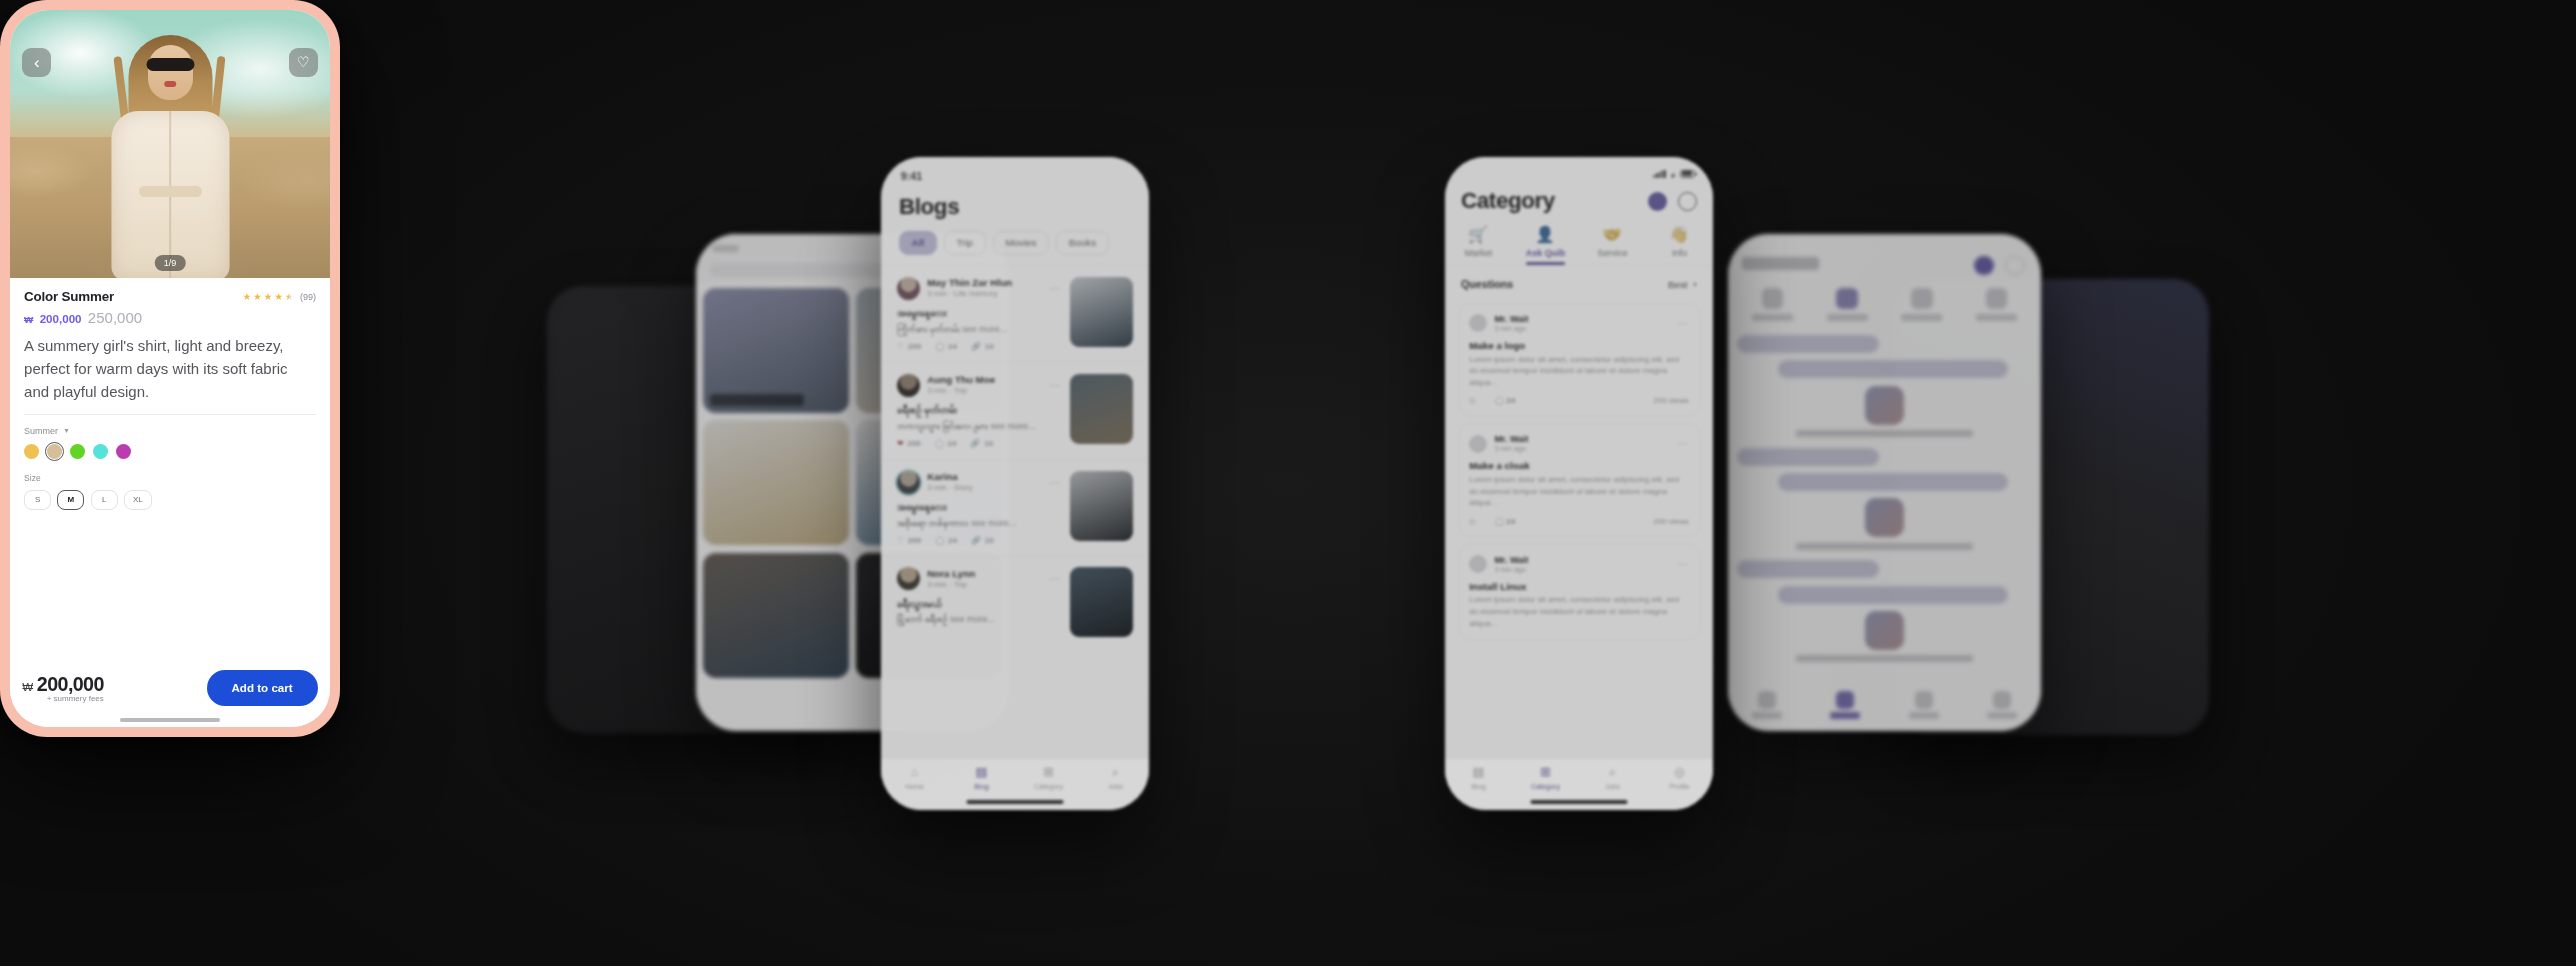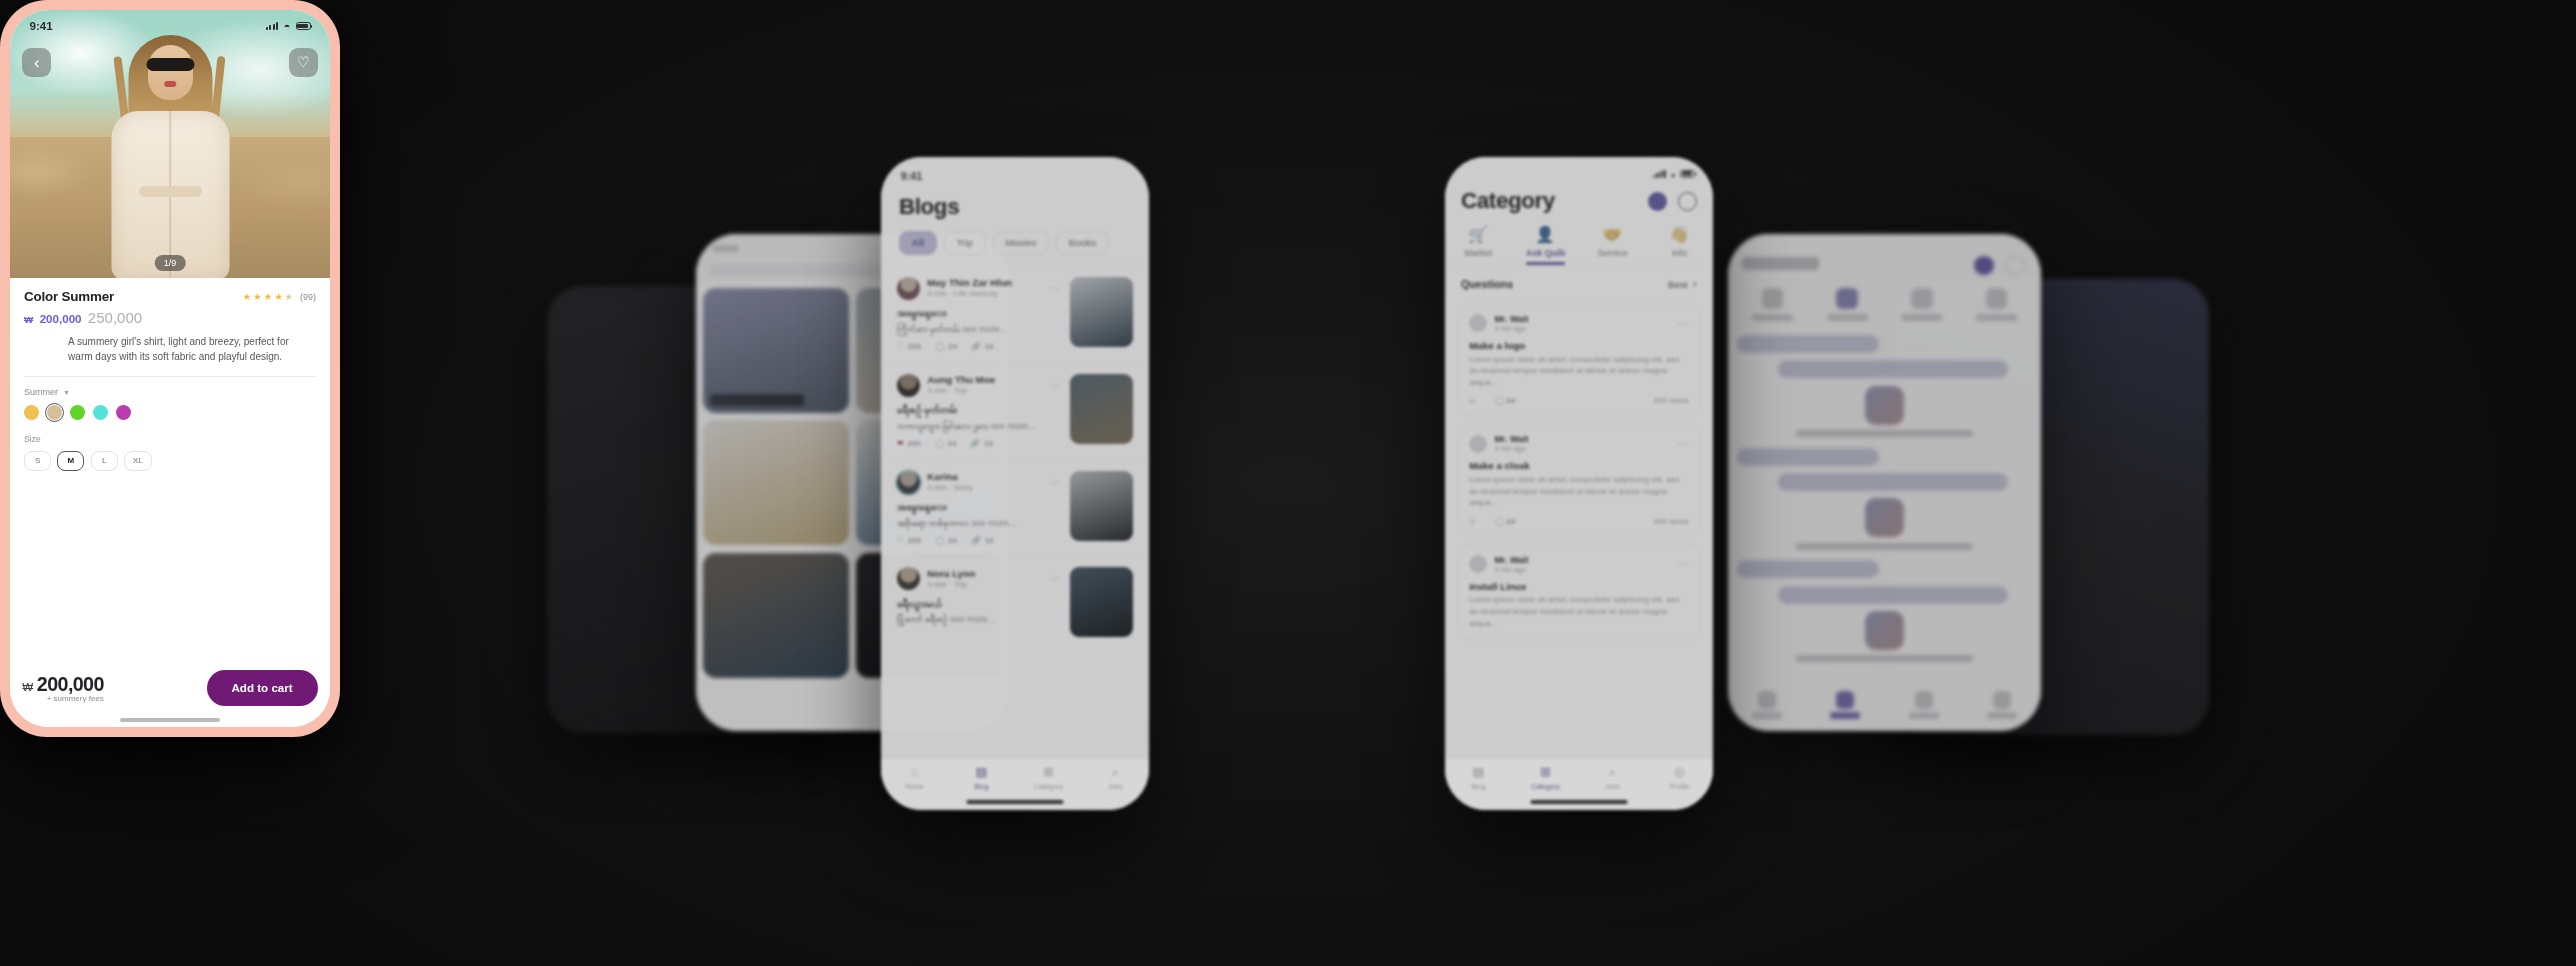--- a/index.html
+++ b/index.html
@@ -239,21 +239,21 @@
   .d-titlerow { display:flex; align-items:center; }
   .d-title { font-size:13.4px; font-weight:700; color:#222228; letter-spacing:-0.2px; }
   .d-rate { margin-left:auto; display:flex; align-items:center; gap:1.8px; }
   .d-rate .st { color:#F5B942; font-size:9.8px; }
   .d-rate .st.half { background:linear-gradient(90deg,#F5B942 50%, #ddd 50%); -webkit-background-clip:text; background-clip:text; color:transparent; }
   .d-rate .cnt { font-size:9px; color:#8b8b93; margin-left:4.5px; }
   .d-pricerow { display:flex; align-items:baseline; gap:6.3px; margin-top:4.5px; }
   .d-won { color:#6C5CE7; font-size:9.8px; font-weight:700; }
   .d-price { color:#6C5CE7; font-size:11.6px; font-weight:700; }
   .d-old { color:#aeaeb6; font-size:15px; }
-  .d-desc { font-size:10px; color:#55555c; line-height:1.55; margin-top:8px;margin-left:44px; }
+  .d-desc { font-size:15px; color:#55555c; line-height:1.55; margin-top:8px; }
   .d-hr { height:0.9px; background:#eaeaee; margin:10.7px 0 0; }
 
   .opt-label { font-size:9px; color:#8b8b93; display:flex; align-items:center; gap:6.3px; margin:10.7px 0 8px; }
   .chev { font-size:8px; color:#9a9aa2; }
   .swatches { display:flex; gap:8px; }
   .sw { width:15px; height:15px; border-radius:50%; }
   .sw.sel { outline:1.3px solid #55555c; outline-offset:1.8px; }
 
   .size-label { font-size:8.5px; color:#8b8b93; margin:14.3px 0 6.3px; }
   .sizes { display:flex; gap:6.3px; }
@@ -261,21 +261,21 @@
   .size-chip.sel { border-color:#55555c; color:#222228; font-weight:700; }
 
   
   .bottombar { position:absolute; left:0; right:0; bottom:0; height:66px; background:#fff;
     display:flex; align-items:center; padding:0 12.5px 12.5px; gap:9px; box-shadow:0 -5.4px 12.5px rgba(255,255,255,.95); }
   .bb-price { display:flex; flex-direction:column; }
   .bb-top { display:flex; align-items:baseline; gap:3.6px; }
   .bb-won { font-size:11.6px; color:#3a3a40; }
   .bb-amt { font-size:19.7px; font-weight:700; color:#222228; letter-spacing:-0.6px; }
   .bb-sub { font-size:8px; color:#8b8b93; text-align:right; margin-top:-1.8px; }
-  .addcart { margin-left:auto; background:#701a75; color:#fff; font-size:11.6px; font-weight:700;
+  .addcart { margin-left:auto; background:#1d4ed8; color:#fff; font-size:11.6px; font-weight:700;
     border:none; border-radius:19.7px; padding:11.6px 25px; cursor:pointer; white-space:nowrap; }
   .front-home { position:absolute; left:50%; transform:translateX(-50%); bottom:5.4px; width:100px; height:3.6px; border-radius:2.7px; background:#b9b9be; }
 
   .sig-bars { display:inline-flex; align-items:flex-end; gap:1.3px; height:8px; }
   .sig-bars i { width:2.2px; background:currentColor; border-radius:0.9px; }
   .sig-bars i:nth-child(1){height:2.7px;} .sig-bars i:nth-child(2){height:4.5px;}
   .sig-bars i:nth-child(3){height:6.3px;} .sig-bars i:nth-child(4){height:8px;}
   .batt { width:15px; height:8px; border:1.2px solid currentColor; border-radius:2.7px; position:relative; }
   .batt::after { content:''; position:absolute; right:-2.7px; top:2.2px; width:1.4px; height:2.7px; background:currentColor; border-radius:0 0.9px 0.9px 0; }
   .batt i { position:absolute; left:0.9px; top:0.9px; bottom:0.9px; right:1.8px; background:currentColor; border-radius:0.9px; }
@@ -616,35 +616,20 @@
           <div class="hm-hair-strand l"></div>
           <div class="hm-hair-strand r"></div>
           <div class="hm-hair"></div>
           <div class="hm-face"></div>
           <div class="hm-glasses"></div>
           <div class="hm-lip"></div>
           <div class="hm-shirt"></div>
           <div class="hm-belt"></div>
         </div>
 
-        <div class="hero-status">
-          <span>9:41</span>
-          <span class="hs-right">
-            <span class="sig-bars">
-                <i></i>
-                <i></i>
-                <i></i>
-                <i></i>
-              </span>
-            <span style="font-size:10.7px">◓</span>
-            <span class="batt">
-                <i></i>
-              </span>
-          </span>
-        </div>
 
         <div class="hero-top-btns">
           <div class="circ-btn">
             <span style="font-size:17px;line-height:1">‹</span>
           </div>
           <div class="circ-btn">
             <span style="font-size:14.3px;line-height:1">♡</span>
           </div>
         </div>
 

